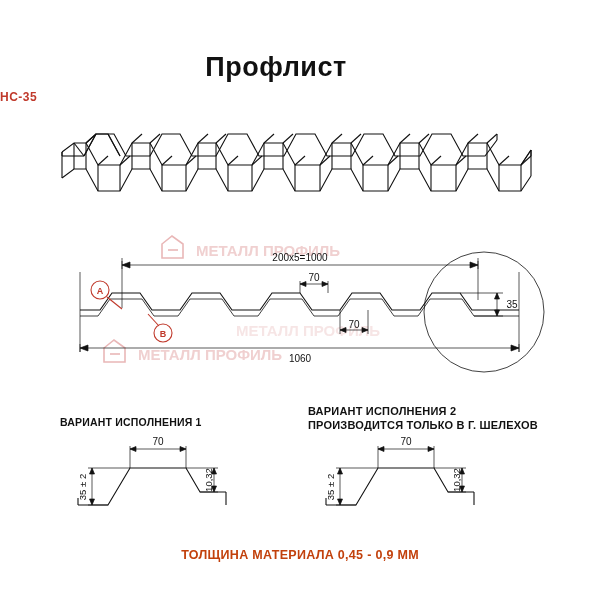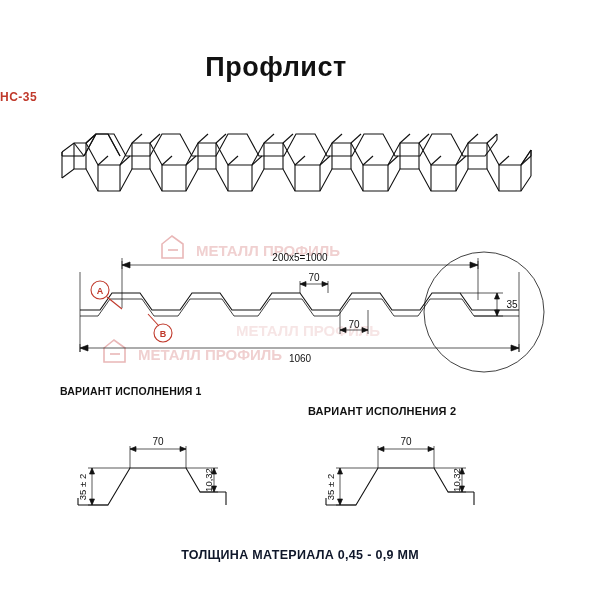--- a/index.html
+++ b/index.html
@@ -14,30 +14,30 @@
   .sheet{position:absolute;left:0;top:0;width:600px;height:600px;}
   .title{
     position:absolute;left:0;top:52px;width:552px;text-align:center;
     font-size:27px;font-weight:bold;letter-spacing:0.5px;color:#111;
   }
   .subtitle{
     position:absolute;left:0;top:90px;width:600px;
     font-size:12px;font-weight:bold;color:#c0392b;letter-spacing:0.5px;
   }
   .variant1-label{
-    position:absolute;left:60px;top:385px;width:220px;
+    position:absolute;left:60px;top:416px;width:220px;
     font-size:10.5px;font-weight:bold;color:#111;letter-spacing:0.2px;
   }
   .variant2-label{
     position:absolute;left:308px;top:404px;width:260px;
     font-size:11px;font-weight:bold;color:#111;letter-spacing:0.2px;line-height:14px;
   }
   .footer{
     position:absolute;left:0;top:548px;width:600px;text-align:center;
-    font-size:12.5px;font-weight:bold;color:#0f172a;letter-spacing:0.3px;
+    font-size:12.5px;font-weight:bold;color:#c2410c;letter-spacing:0.3px;
   }
   svg{position:absolute;left:0;top:0;}
   .wm{fill:none;stroke:#e9b7b7;stroke-width:1.6;}
   .wmtext{fill:#f0d0d0;font-family:"Liberation Sans",sans-serif;font-weight:bold;}
   .ln{stroke:#111;fill:none;stroke-width:1.1;stroke-linejoin:miter;stroke-linecap:butt;}
   .thin{stroke:#111;fill:none;stroke-width:0.8;}
   .dim{stroke:#111;fill:none;stroke-width:0.7;}
   .txt{font-family:"Liberation Sans",sans-serif;font-size:9.5px;fill:#111;}
   .txtb{font-family:"Liberation Sans",sans-serif;font-size:10px;fill:#111;}
   .redtxt{font-family:"Liberation Sans",sans-serif;font-size:9px;fill:#c0392b;font-weight:bold;}
@@ -256,20 +256,21 @@
       <path d="M92,468 L89.5,474 L94.5,474 Z" fill="#111"></path>
       <path d="M92,505 L89.5,499 L94.5,499 Z" fill="#111"></path>
     </g>
     <text class="txtb" x="158" y="445" text-anchor="middle">70</text>
     <text class="txt" x="212" y="480" text-anchor="middle" transform="rotate(-90 212,480)">10,32</text>
     <text class="txt" x="86" y="487" text-anchor="middle" transform="rotate(-90 86,487)">35 ± 2</text>
   </svg>
 
   <div class="variant2-label">
     <div>ВАРИАНТ ИСПОЛНЕНИЯ 2</div>
+    <div>ПРОИЗВОДИТСЯ ТОЛЬКО В Г. ШЕЛЕХОВ</div>
   </div>
   <svg width="600" height="600">
     <g class="ln">
       <path d="M326,505 L356,505 L378,468 L434,468 L448,492 L474,492"></path>
       <path d="M474,492 L474,505"></path>
       <path d="M326,505 L326,498"></path>
     </g>
     <g class="dim">
       <path d="M378,449 L434,449"></path>
       <path d="M378,446 L378,468"></path>

